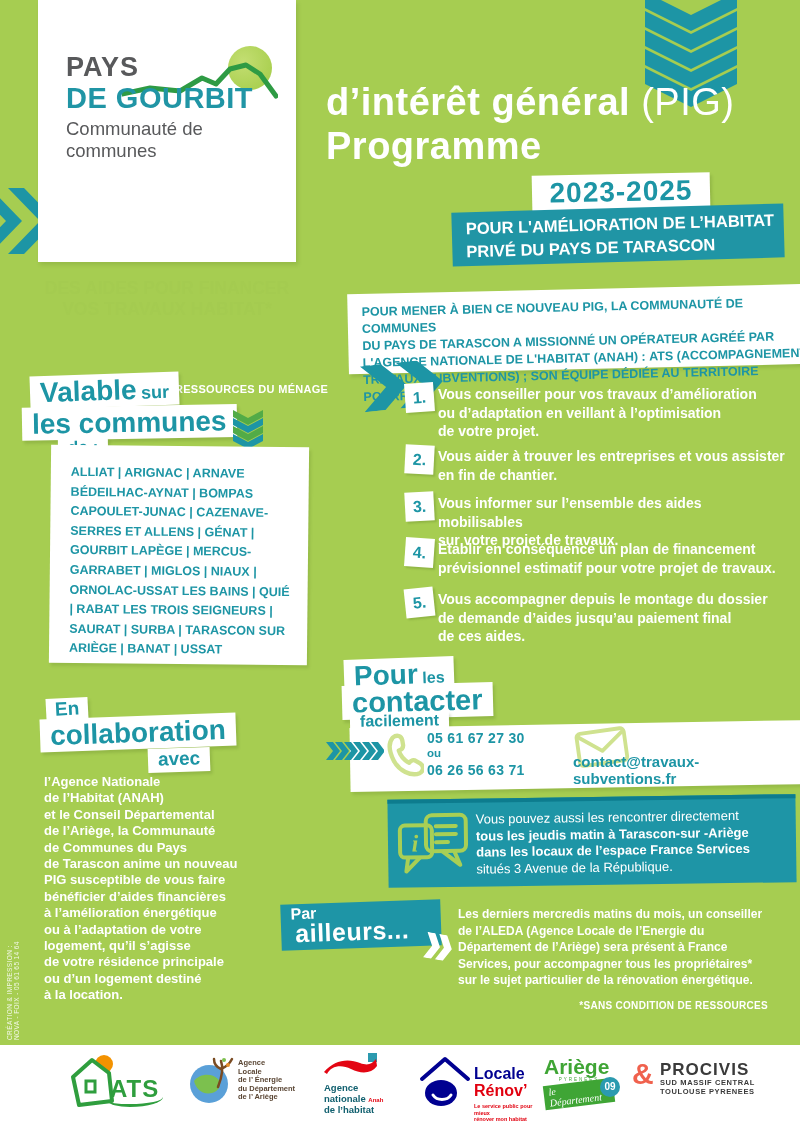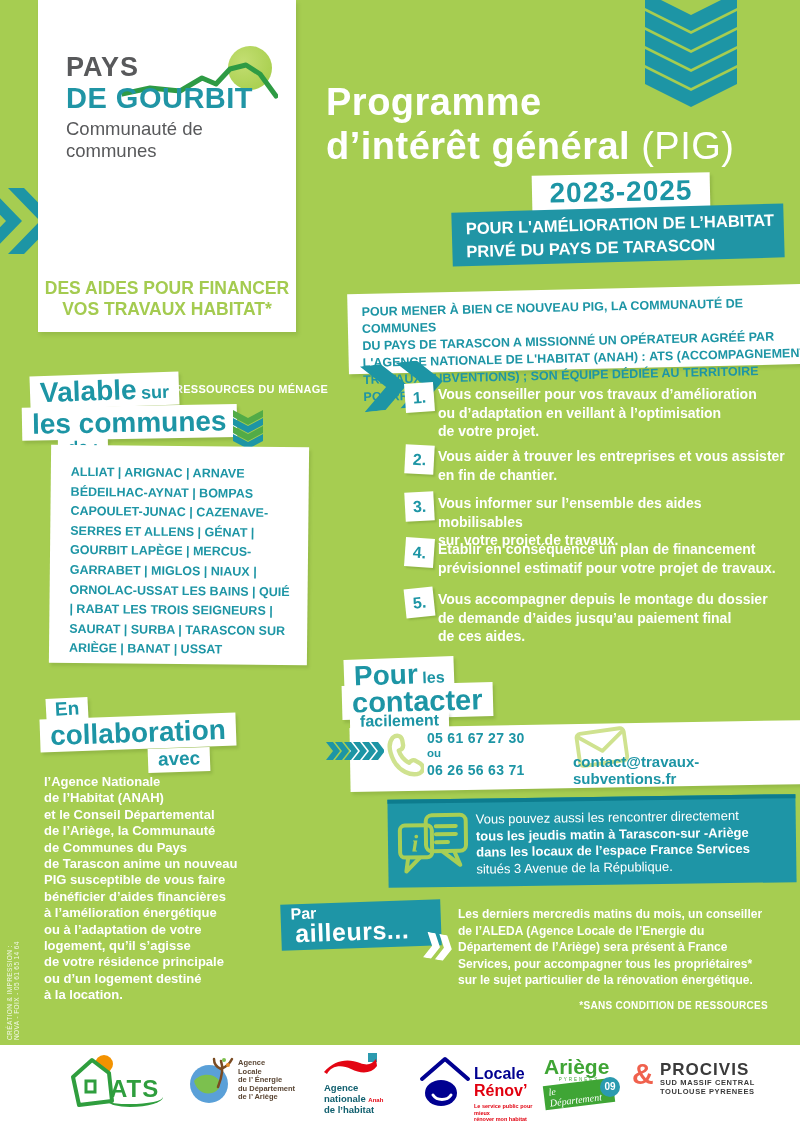--- a/index.html
+++ b/index.html
@@ -6,21 +6,21 @@
   body{font-family:"Liberation Sans", sans-serif;}
   .poster{position:relative;width:800px;height:1131px;background:#a6cd51;overflow:hidden;
           font-family:"Liberation Sans", sans-serif;-webkit-font-smoothing:antialiased;}
   .abs{position:absolute;}
   .white{color:#fff;}
   .pre{white-space:pre-line;}
   .strip{position:absolute;background:#fff;color:#1d95a5;white-space:nowrap;
          box-shadow:2px 3px 3px rgba(60,90,20,.18);line-height:1.05;}
   .rich b{font-weight:800;}
   
-  .card{position:absolute;left:38px;top:0;width:258px;height:332px;background:#fff;
+  .card{position:absolute;left:38px;top:0;width:258px;height:262px;background:#fff;
         box-shadow:2px 3px 4px rgba(60,90,20,.15);}
   .card .pays{position:absolute;left:28px;top:52px;font-size:27px;font-weight:800;color:#58595b;letter-spacing:1px;}
   .card .detarascon{position:absolute;left:28px;top:82px;font-size:29px;font-weight:800;color:#2095a5;letter-spacing:.5px;}
   .card .communaute{position:absolute;left:28px;top:118px;font-size:18.5px;color:#58595b;}
   .card .pig{position:absolute;left:0;right:0;top:148px;text-align:center;font-size:102px;font-weight:800;
              color:#a4cb50;line-height:1;letter-spacing:2px;}
   .card .pigsub{position:absolute;left:0;right:0;top:278px;text-align:center;font-size:17.5px;font-weight:800;
                 color:#a4cb50;line-height:1.2;}
   .sun{position:absolute;left:190px;top:46px;width:44px;height:44px;border-radius:50%;
        background:radial-gradient(circle at 35% 35%,#c3de72,#a2cb45);}
@@ -126,22 +126,22 @@
     <div class="detarascon">DE GOURBIT</div>
     <div class="communaute">Communauté de communes</div>
     <div class="pigsub">
       <span>DES AIDES POUR FINANCER</span><br>
       <span>VOS TRAVAUX HABITAT*</span>
     </div>
   </div>
   <div class="abs white" style="left:40px;top:338px;font-size:11px;font-weight:700;letter-spacing:.3px;margin-top:45px;">*SOUS CONDITIONS DE RESSOURCES DU MÉNAGE</div>
 
   <div class="title">
+    <div><span>d’intérêt général</span><span class="light"> (PIG)</span></div>
     <div>Programme</div>
-    <div><span>d’intérêt général</span><span class="light"> (PIG)</span></div>
   </div>
   <div class="strip years">2023-2025</div>
   <div class="banner pre">POUR L'AMÉLIORATION DE L’HABITAT
 PRIVÉ DU PAYS DE TARASCON</div>
 
   <div class="intro">
     <div class="intro-text rich pre"><span>POUR MENER À BIEN CE NOUVEAU PIG, LA COMMUNAUTÉ DE COMMUNES
 DU PAYS DE TARASCON A MISSIONNÉ </span><b>UN OPÉRATEUR AGRÉÉ</b><span> PAR
 L'AGENCE NATIONALE DE L'HABITAT (ANAH) : </span><b>ATS (ACCOMPAGNEMENT
 TRAVAUX SUBVENTIONS)</b><span> ; SON ÉQUIPE DÉDIÉE AU TERRITOIRE POURRA :</span></div>

